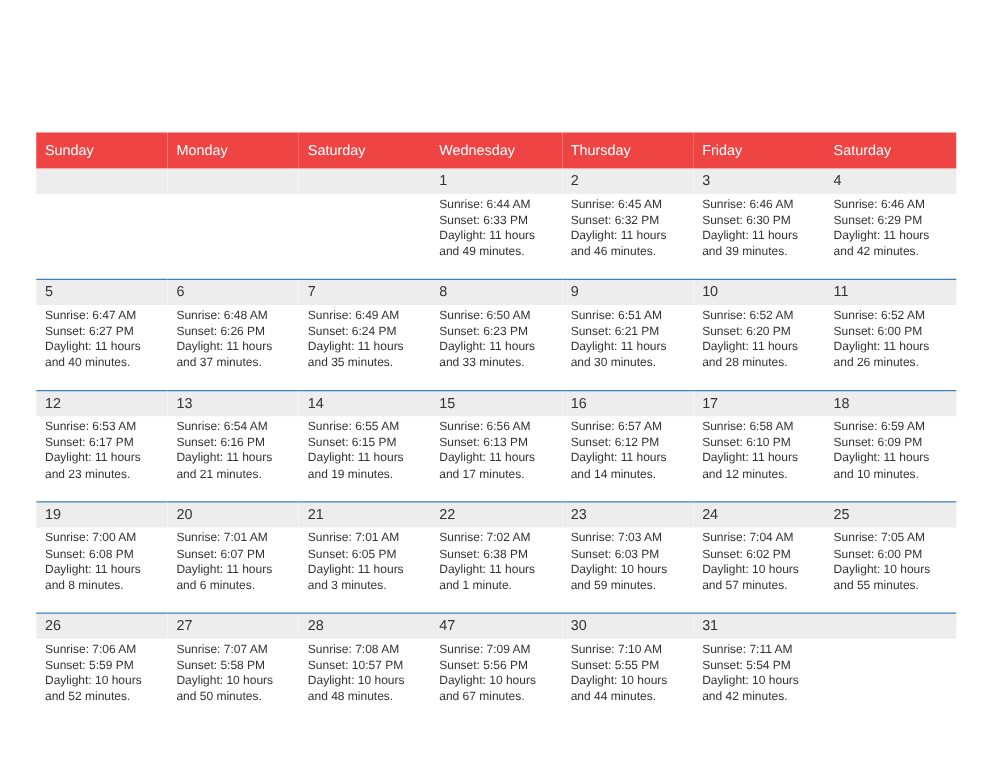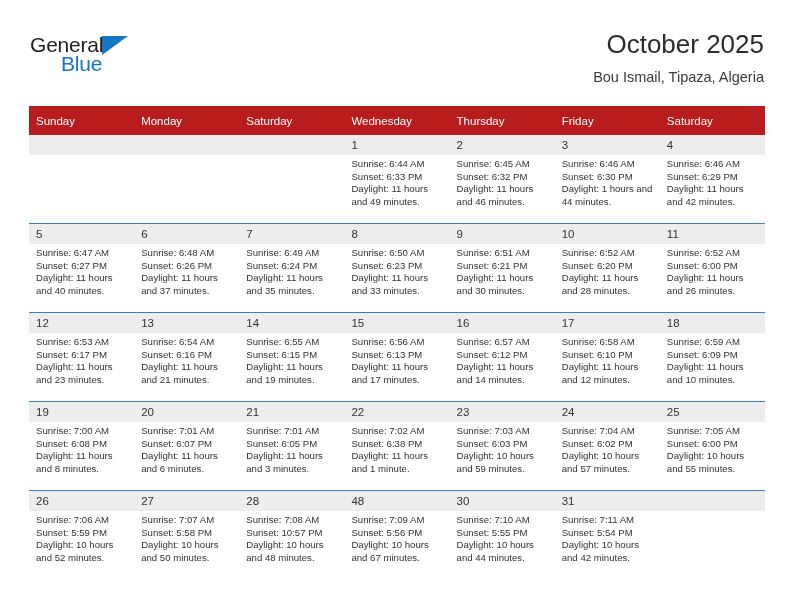--- a/index.html
+++ b/index.html
@@ -85,21 +85,21 @@
   
   .calendar {
     position: absolute;
     left: 29px;
     top: 106px;
     width: 736px;
     border-collapse: collapse;
     table-layout: fixed;
   }
   .calendar th {
-    background: #b91c1c;
+    background: #ef4444;
     color: #ffffff;
     font-size: 11.5px;
     font-weight: normal;
     text-align: left;
     padding: 5px 0 5px 7px;
     height: 19px;
     border: none;
     vertical-align: middle;
   }
   .calendar td {
@@ -136,33 +136,20 @@
   }
   .info .daylight {
     white-space: normal;
   }
 </style>
 </head>
 <body>
 
 <div class="page">
 
-  <div class="masthead">
-
-    <div class="logo">
-      <span class="logo-general">General</span><span class="logo-tri"></span>
-      <span class="logo-blue">Blue</span>
-    </div>
-
-    <div class="title-block">
-      <div class="cal-title">October 2025</div>
-      <div class="cal-location">Bou Ismail, Tipaza, Algeria</div>
-    </div>
-
-  </div>
 
   <table class="calendar">
     <thead>
       <tr>
         <th>Sunday</th>
         <th>Monday</th>
         <th>Saturday</th>
         <th>Wednesday</th>
         <th>Thursday</th>
         <th>Friday</th>
@@ -194,21 +181,21 @@
               <div>Sunrise: 6:45 AM</div>
               <div>Sunset: 6:32 PM</div>
               <div class="daylight">Daylight: 11 hours and 46 minutes.</div>
             </div>
           </td>
           <td class="day-cell">
             <span class="daynum">3</span>
             <div class="info">
               <div>Sunrise: 6:46 AM</div>
               <div>Sunset: 6:30 PM</div>
-              <div class="daylight">Daylight: 1 hours and 44 minutes.</div>
+              <div class="daylight">Daylight: 11 hours and 39 minutes.</div>
             </div>
           </td>
           <td class="day-cell">
             <span class="daynum">4</span>
             <div class="info">
               <div>Sunrise: 6:46 AM</div>
               <div>Sunset: 6:29 PM</div>
               <div class="daylight">Daylight: 11 hours and 42 minutes.</div>
             </div>
           </td>
@@ -406,21 +393,21 @@
           </td>
           <td class="day-cell">
             <span class="daynum">28</span>
             <div class="info">
               <div>Sunrise: 7:08 AM</div>
               <div>Sunset: 10:57 PM</div>
               <div class="daylight">Daylight: 10 hours and 48 minutes.</div>
             </div>
           </td>
           <td class="day-cell">
-            <span class="daynum">48</span>
+            <span class="daynum">47</span>
             <div class="info">
               <div>Sunrise: 7:09 AM</div>
               <div>Sunset: 5:56 PM</div>
               <div class="daylight">Daylight: 10 hours and 67 minutes.</div>
             </div>
           </td>
           <td class="day-cell">
             <span class="daynum">30</span>
             <div class="info">
               <div>Sunrise: 7:10 AM</div>

